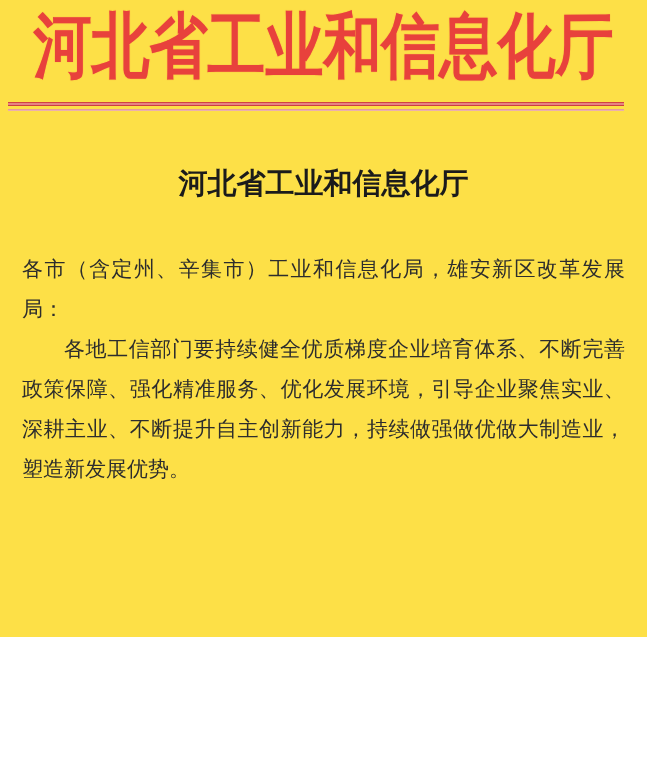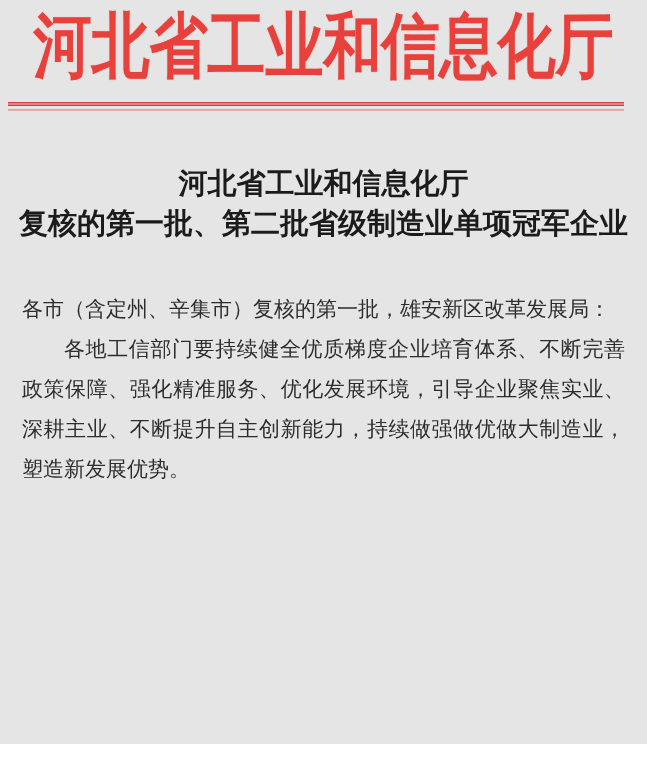--- a/index.html
+++ b/index.html
@@ -1,20 +1,20 @@
 <!DOCTYPE html>
 <html><head>
 <meta charset="utf-8">
 <style>
   html, body { margin: 0; padding: 0; background: #ffffff; }
   .page {
     width: 647px;
-    height: 744px;
+    height: 637px;
     margin: 0 auto;
-    background: #e5e5e5;
+    background: #fde047;
     position: relative;
     overflow: hidden;
     box-sizing: border-box;
     font-family: "Liberation Serif", "DejaVu Serif", serif;
   }
   
   .masthead {
     text-align: center;
     padding-top: 18px;
     height: 58px;
@@ -72,21 +72,20 @@
 
   <div class="masthead">
     <span class="masthead-text">河北省工业和信息化厅</span>
   </div>
 
   <div class="rule-thick"></div>
   <div class="rule-thin"></div>
 
   <div class="doc-title">
     <div>河北省工业和信息化厅</div>
-    <div>复核的第一批、第二批省级制造业单项冠军企业</div>
   </div>
 
   <div class="doc-body">
-    <p>各市（含定州、辛集市）复核的第一批，雄安新区改革发展局：</p>
+    <p>各市（含定州、辛集市）工业和信息化局，雄安新区改革发展局：</p>
     <p class="indent">各地工信部门要持续健全优质梯度企业培育体系、不断完善政策保障、强化精准服务、优化发展环境，引导企业聚焦实业、深耕主业、不断提升自主创新能力，持续做强做优做大制造业，塑造新发展优势。</p>
   </div>
 
 </div>
 
 </body></html>

